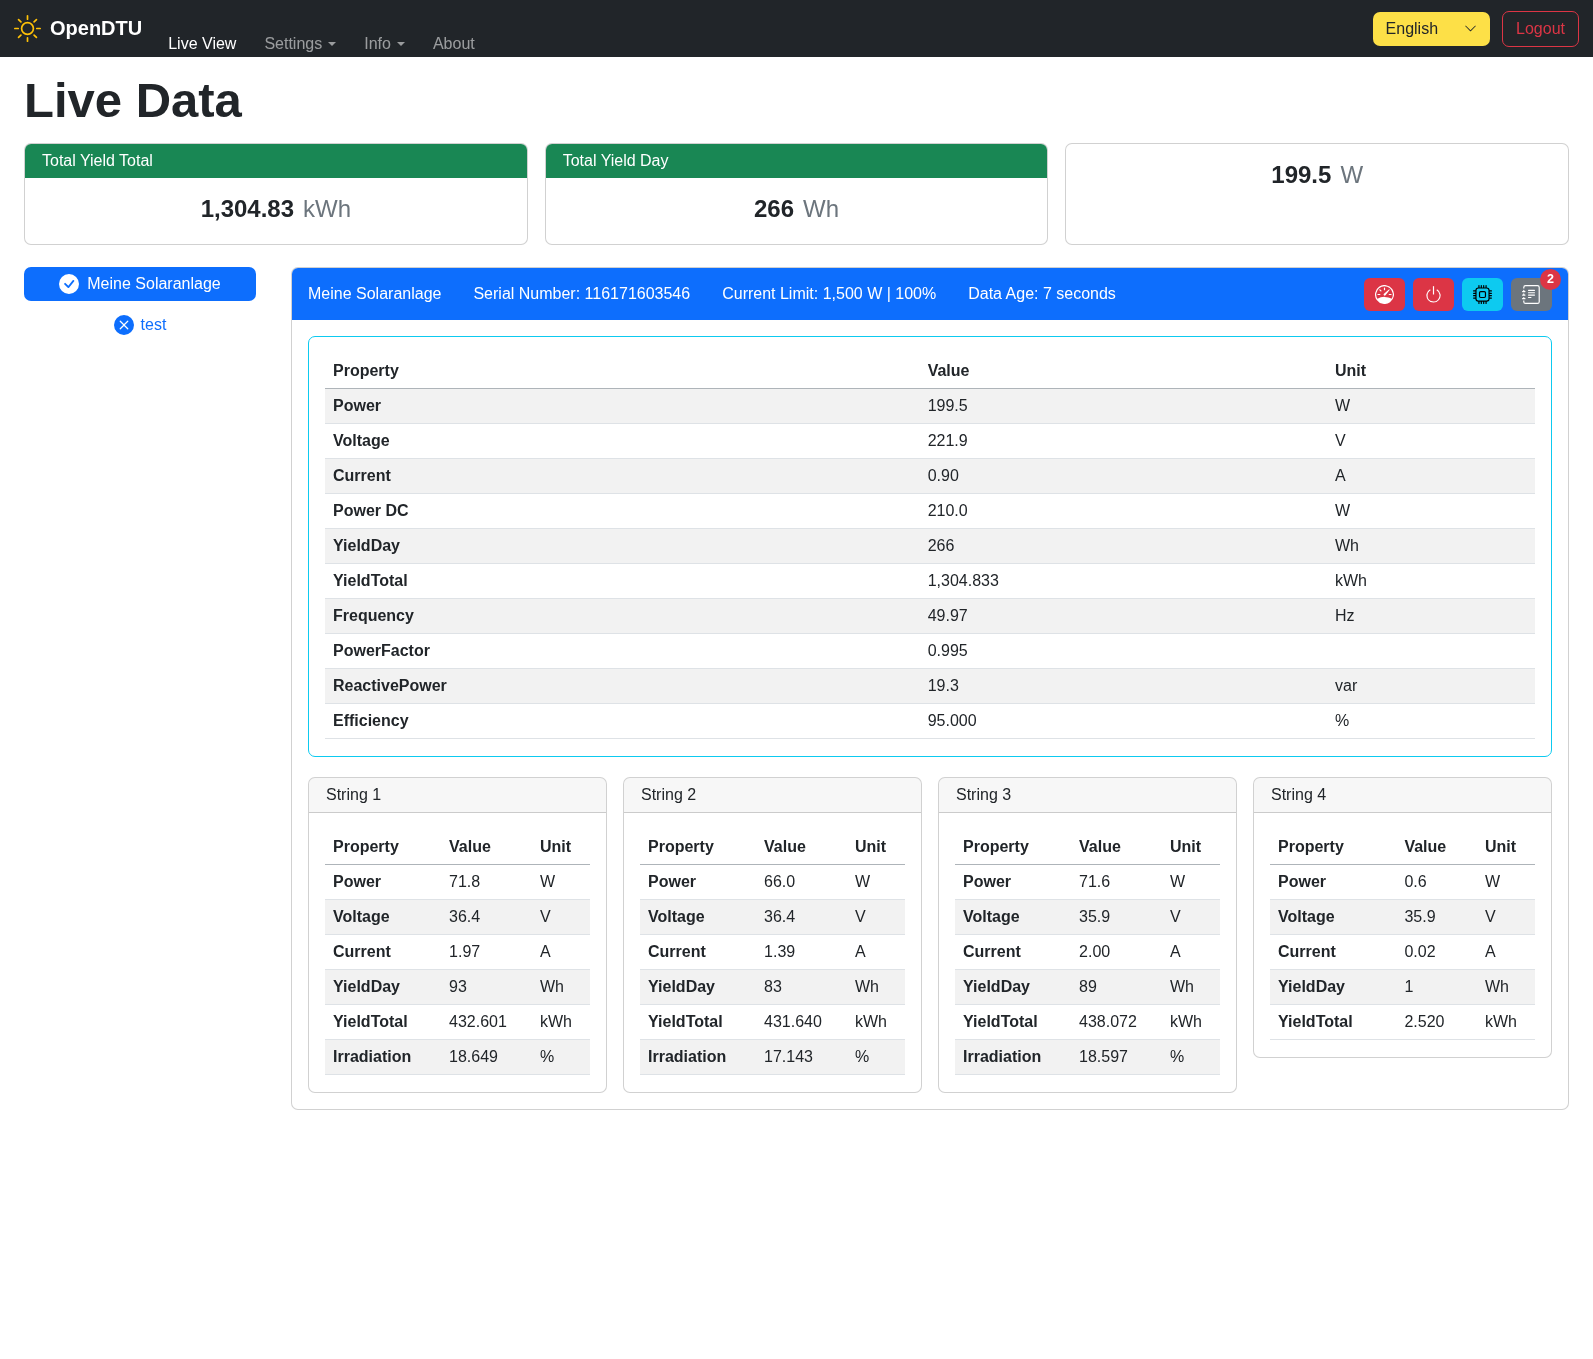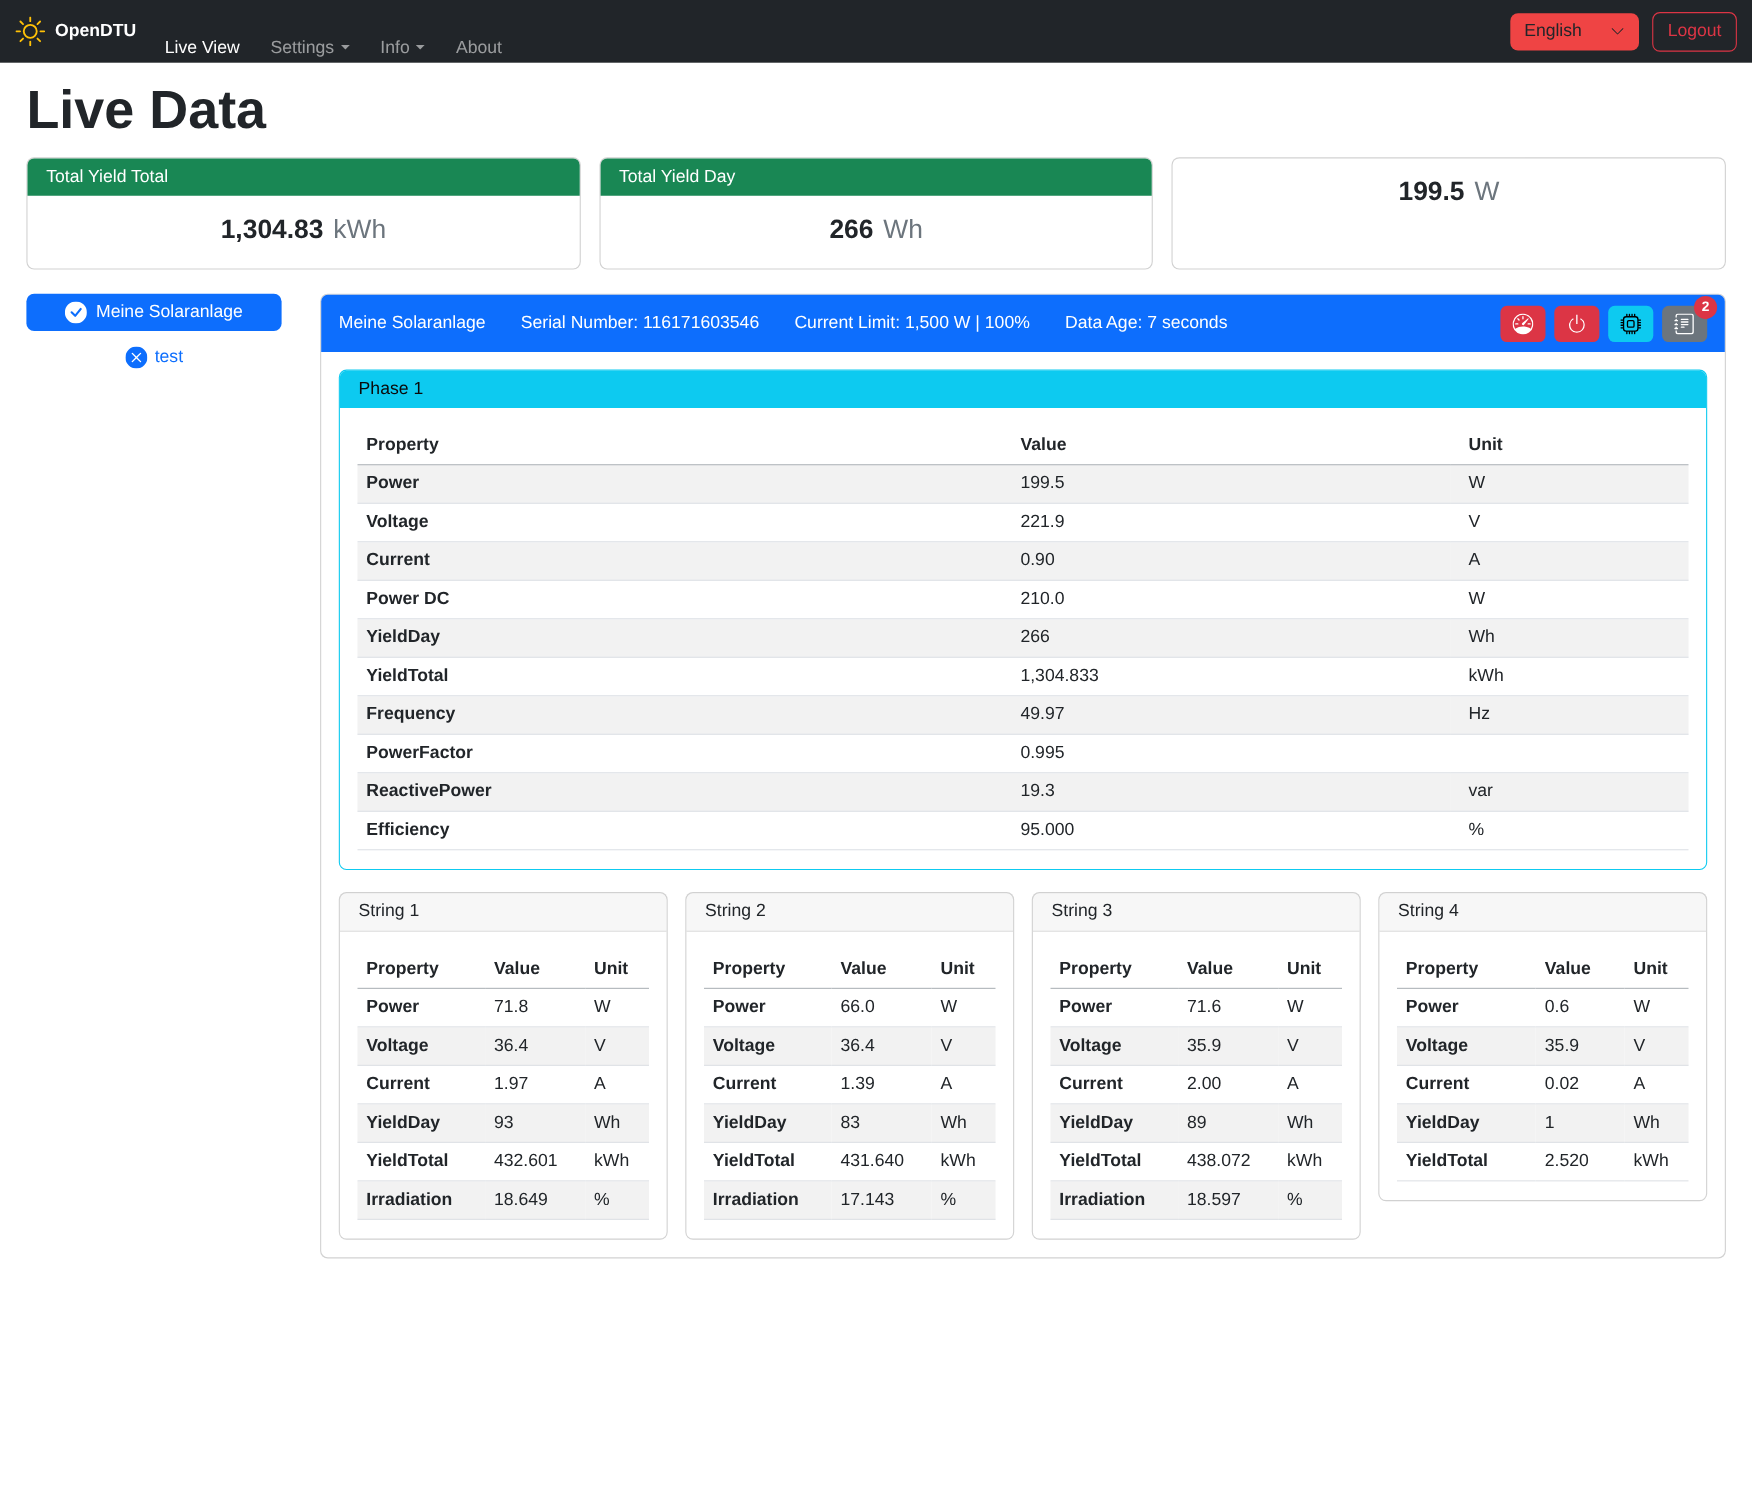--- a/index.html
+++ b/index.html
@@ -7,27 +7,27 @@
   body {
     font-family: "Liberation Sans", sans-serif;
     color:#212529; font-size:16px; min-width:1593px;
   }
 
   
   .navbar {
     background:#212529; height:57px; display:flex; align-items:center;
     padding:0 14px;
   }
-  .brand { display:flex; align-items:center; gap:9px; color:#fff; font-size:16px; font-weight:700; margin-right:12px; cursor:pointer; }
+  .brand { display:flex; align-items:center; gap:9px; color:#fff; font-size:20px; font-weight:700; margin-right:12px; cursor:pointer; }
   .nav-links { display:flex; align-items:center; }
   .nav-link { color:rgba(255,255,255,.55); padding:8px 14px; cursor:pointer;margin-top:30px; }
   .nav-link.active { color:#fff; }
   .caret { display:inline-block; width:0; height:0; border-top:4px solid currentColor; border-left:4px solid transparent; border-right:4px solid transparent; margin-left:6px; vertical-align:middle; }
   .nav-right { margin-left:auto; display:flex; align-items:center; gap:12px; }
-  .lang-select { background:#ef4444; color:#212529; border-radius:7px; padding:8px 13px; display:flex; align-items:center; gap:26px; cursor:pointer; }
+  .lang-select { background:#fde047; color:#212529; border-radius:7px; padding:8px 13px; display:flex; align-items:center; gap:26px; cursor:pointer; }
   .logout-btn { background:transparent; color:#dc3545; border:1px solid #dc3545; border-radius:7px; padding:8px 13px; font-size:16px; font-family:inherit; cursor:pointer; }
 
   
   .container { padding:0 24px 30px; }
   .page-title { font-size:49px; font-weight:700; margin:15px 0 15px; color:#212529; }
 
   .summary-row { display:flex; gap:17px; }
   .summary-card { flex:1; border:1px solid rgba(0,0,0,.18); border-radius:7px; background:#fff; }
   .summary-card-header { background:#198754; color:#fff; padding:8px 17px; border-radius:6px 6px 0 0; }
   .summary-card-body { padding:17px 16px 21px; text-align:center; font-size:24px; }
@@ -199,21 +199,20 @@
                 </svg>
             </span>
             <span class="notif-badge">2</span>
           </button>
         </div>
       </div>
 
       <div class="inverter-body">
 
         <div class="phase-panel">
-          <div class="phase-header">Phase 1</div>
           <div class="phase-body">
             <table class="data-table phase-table">
               <thead>
                 <tr>
                   <th>Property</th>
                   <th class="col-val">Value</th>
                   <th class="col-unit">Unit</th>
                 </tr>
               </thead>
               <tbody>

